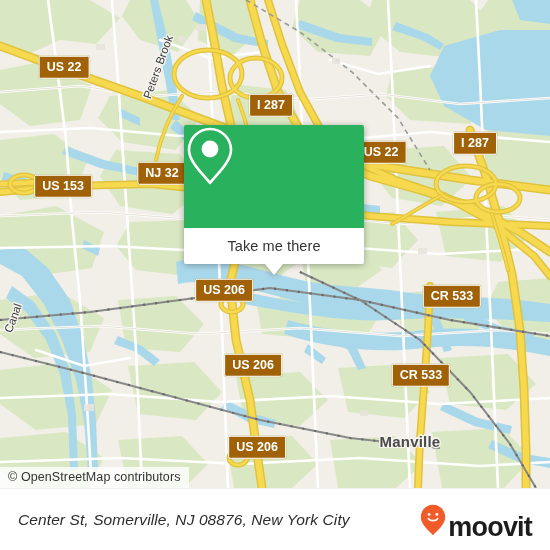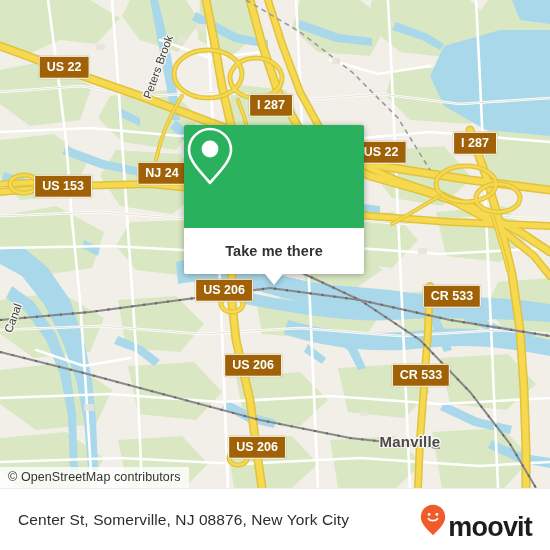--- a/index.html
+++ b/index.html
@@ -60,25 +60,24 @@
   .popup{
     position:absolute;left:184px;top:125px;width:180px;
     filter:drop-shadow(0 1px 3px rgba(0,0,0,.33));
   }
   .popup-top{
     height:103px;background:#2ab15d;
     border-radius:2px 2px 0 0;
     display:flex;align-items:center;justify-content:center;
   }
   .popup-bottom{
-    height:46px;background:#ffffff;
+    height:36px;background:#ffffff;
     border-radius:0 0 2px 2px;
     display:flex;align-items:center;justify-content:center;
     position:relative;
-    font-weight:bold;
   }
   .popup-bottom .cta{
     font-size:14.5px;color:#333333;letter-spacing:.1px;
   }
   .popup-tail{
     position:absolute;left:50%;top:100%;
     width:0;height:0;margin-left:-9px;
     border-left:9px solid transparent;
     border-right:9px solid transparent;
     border-top:11px solid #ffffff;
@@ -86,21 +85,21 @@
 
   
   .footer{
     position:absolute;left:0;top:488px;width:550px;height:62px;
     background:#ffffff;
     display:flex;align-items:center;justify-content:space-between;
     padding:0 18px 0 18px;
     box-sizing:border-box;
     border-top:1px solid #eeeeee;
   }
-  .footer .addr{font-size:15.5px;color:#2d2d2d;letter-spacing:.1px;}
+  .footer .addr{font-size:15.5px;color:#2d2d2d;letter-spacing:.1px;font-style:italic;}
   .brand{display:flex;align-items:center;gap:2px;}
   .brand .word{font-size:27px;font-weight:bold;color:#1d1d1d;letter-spacing:-.8px;line-height:1;margin-top:16px;}
 </style>
 </head>
 <body>
 
 <div class="screen">
 
   <div class="map">
     <svg width="550" height="488" viewBox="0 0 550 488">
@@ -292,21 +291,21 @@
           <rect x="96" y="44" width="9" height="6"></rect>
           <rect x="332" y="58" width="8" height="6"></rect>
           <rect x="418" y="248" width="9" height="6"></rect>
           <rect x="84" y="404" width="10" height="7"></rect>
           <rect x="360" y="410" width="8" height="6"></rect>
         </g>
       </g>
     </svg>
 
     <div class="shield" style="left:64px;top:67px;">US 22</div>
-    <div class="shield" style="left:162px;top:173px;">NJ 24</div>
+    <div class="shield" style="left:162px;top:173px;">NJ 32</div>
     <div class="shield" style="left:63px;top:186px;">US 153</div>
     <div class="shield" style="left:271px;top:105px;">I 287</div>
     <div class="shield" style="left:381px;top:152px;">US 22</div>
     <div class="shield" style="left:475px;top:143px;">I 287</div>
     <div class="shield" style="left:224px;top:290px;">US 206</div>
     <div class="shield" style="left:452px;top:296px;">CR 533</div>
     <div class="shield" style="left:253px;top:365px;">US 206</div>
     <div class="shield" style="left:421px;top:375px;">CR 533</div>
     <div class="shield" style="left:257px;top:447px;">US 206</div>
 

